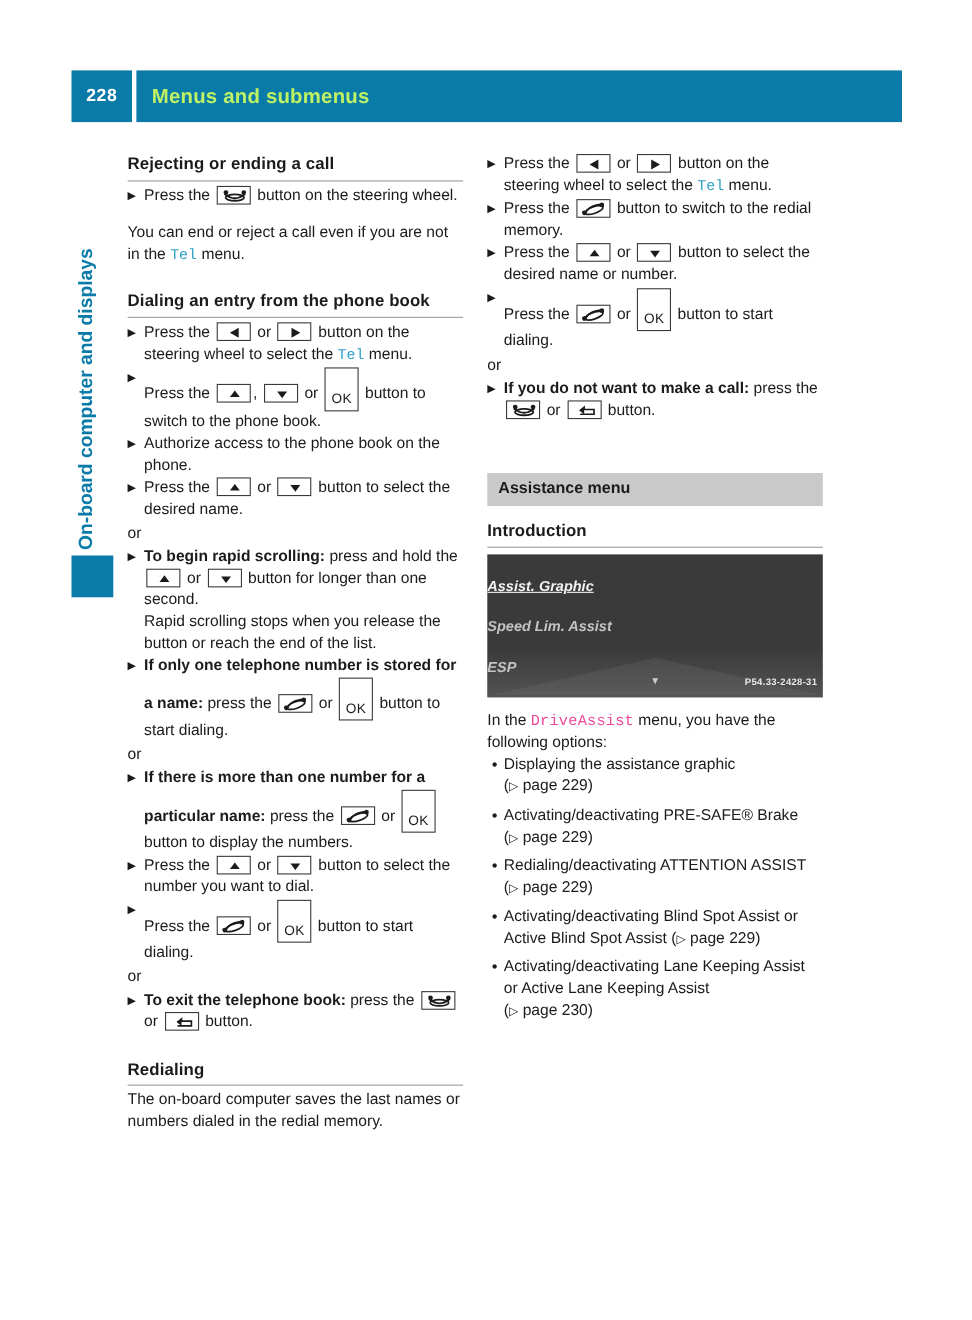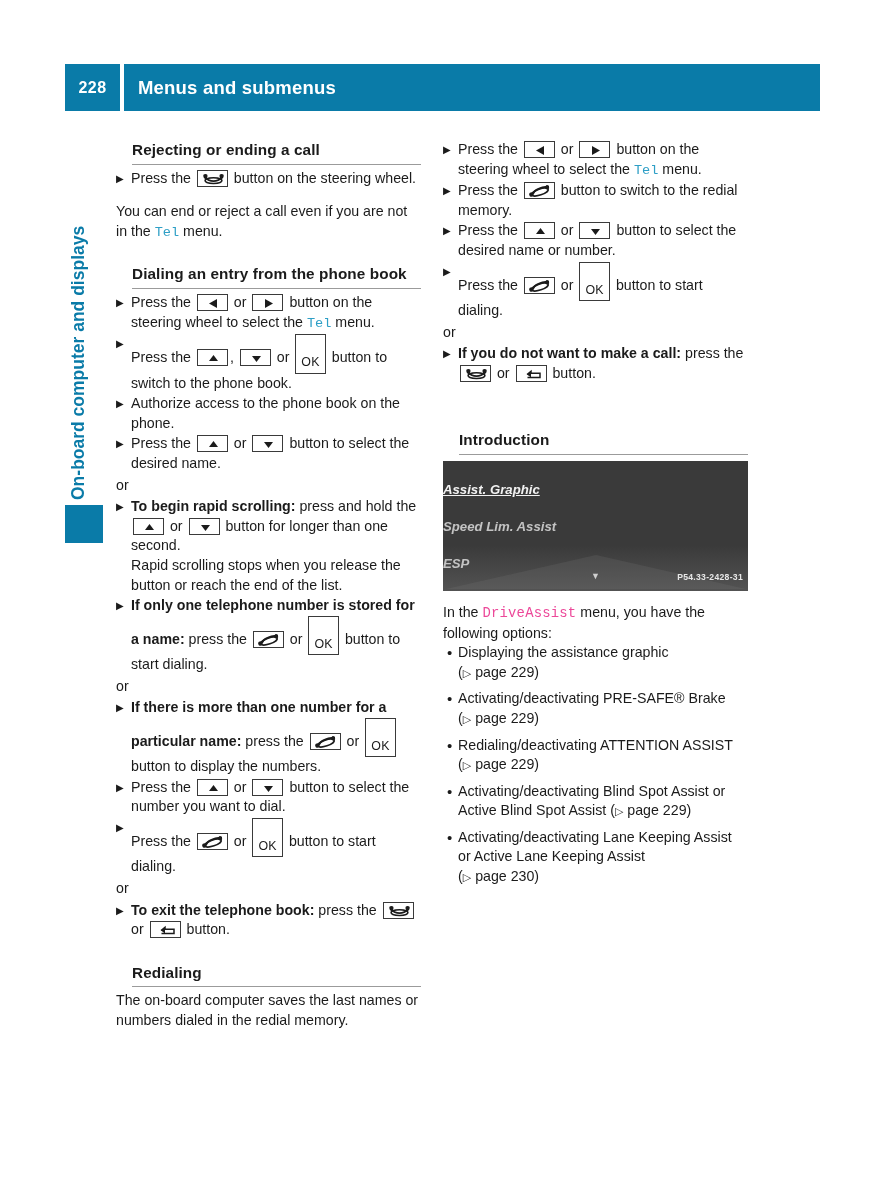--- a/index.html
+++ b/index.html
@@ -19,21 +19,21 @@
     position:absolute; left:65px; top:64px; width:755px; height:47px;
     display:flex; align-items:stretch;
   }
   .pageno {
     width:55px; background:#0a7ba8; color:#fff;
     display:flex; align-items:center; justify-content:center;
     font-size:16px; font-weight:bold; letter-spacing:.5px;
   }
   .hdr-divider { width:4px; background:#ffffff; }
   .hdr-title {
-    flex:1; background:#0a7ba8; color:#ffffff;
+    flex:1; background:#0a7ba8; color:#bef264;
     display:flex; align-items:center; padding-left:14px;
     font-size:18.5px; font-weight:bold; letter-spacing:.2px;
   }
 
   
   .sidetab-text {
     position:absolute; left:68px; top:150px;
     width:36px; height:350px;
     color:#0a7ba8; font-size:17.5px; font-weight:bold;
     writing-mode: vertical-rl; transform: rotate(180deg);
@@ -44,21 +44,21 @@
     position:absolute; left:65px; top:505px; width:38px; height:38px;
     background:#0a7ba8;
   }
 
   
   .col { position:absolute; top:140px; width:305px; font-size:14.2px; line-height:19.6px; }
   .col-left  { left:116px; }
   .col-right { left:443px; }
 
   h2.sect {
-    font-size:15.3px; font-weight:bold; margin:0 0 4px 16px;
+    font-size:15.3px; font-weight:bold; margin:0 0 4px 0;
     padding-bottom:4px; border-bottom:1.6px solid #9b9b9b;
     letter-spacing:.1px;
   }
   h2.sect.tight { margin-top:0; }
   .gap-lg { height:22px; }
   .gap-md { height:13px; }
 
   
   .greybar {
     background:#c9c9c9; font-size:14.6px; font-weight:bold;
@@ -418,20 +418,21 @@
         <span class="key ico"><svg width="31" height="17" viewBox="0 0 31 17">
               <path d="M10 8.5 L14 5.3 L14 7.3 L23 7.3 L23 11.6 L10.5 11.6" fill="none" stroke="#1b1b1b" stroke-width="1.5"></path>
               <path d="M10 8.5 L14 5.3 L14 11.6 Z" fill="#1b1b1b"></path>
             </svg></span>
         <span>button.</span>
       </div>
     </div>
 
     <div style="height:46px"></div>
 
+    <div class="greybar">Assistance menu</div>
 
     <h2 class="sect">Introduction</h2>
 
     <div class="display">
       <div class="glowfloor"></div>
       <div class="road"></div>
       <div class="menu">
         <div class="m0">Assist. Graphic</div>
         <div class="m1">Speed Lim. Assist</div>
         <div class="m2">ESP</div>

